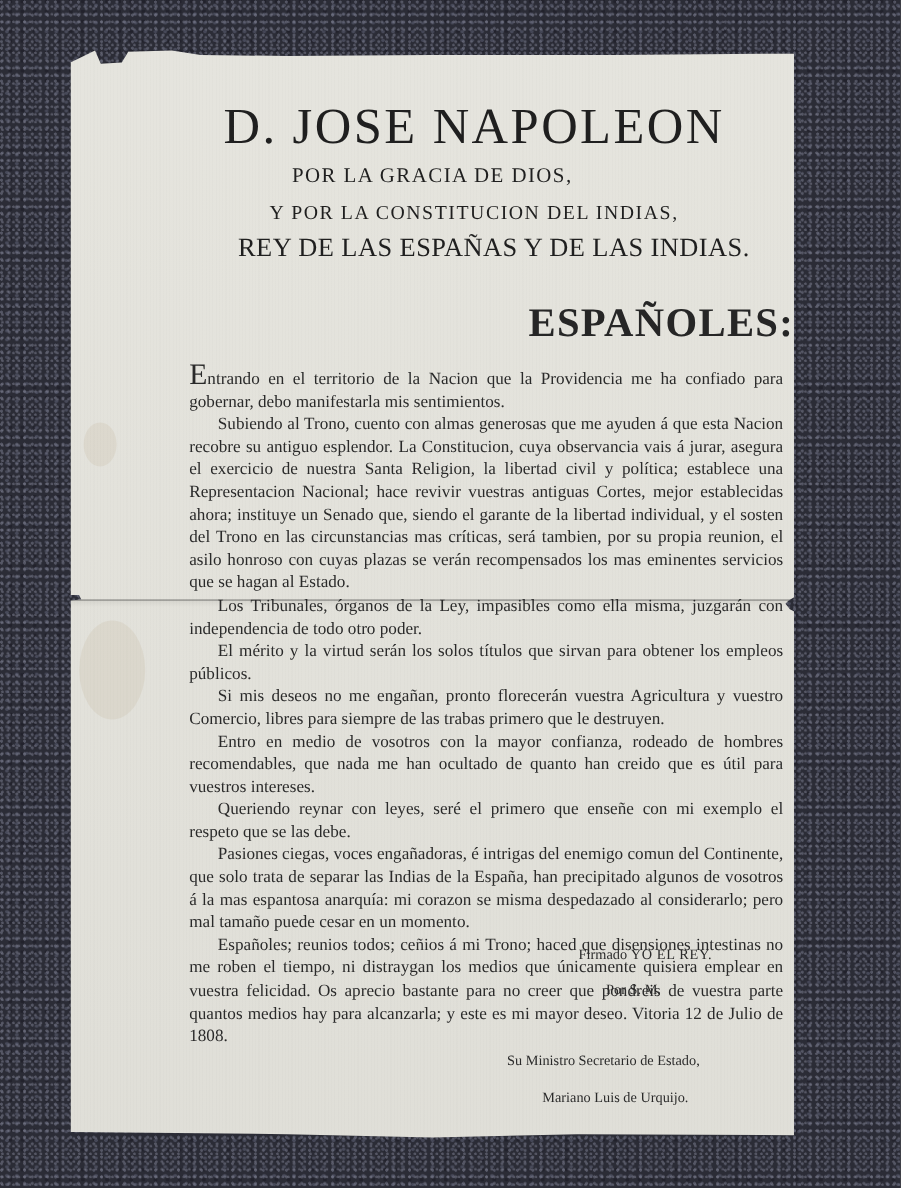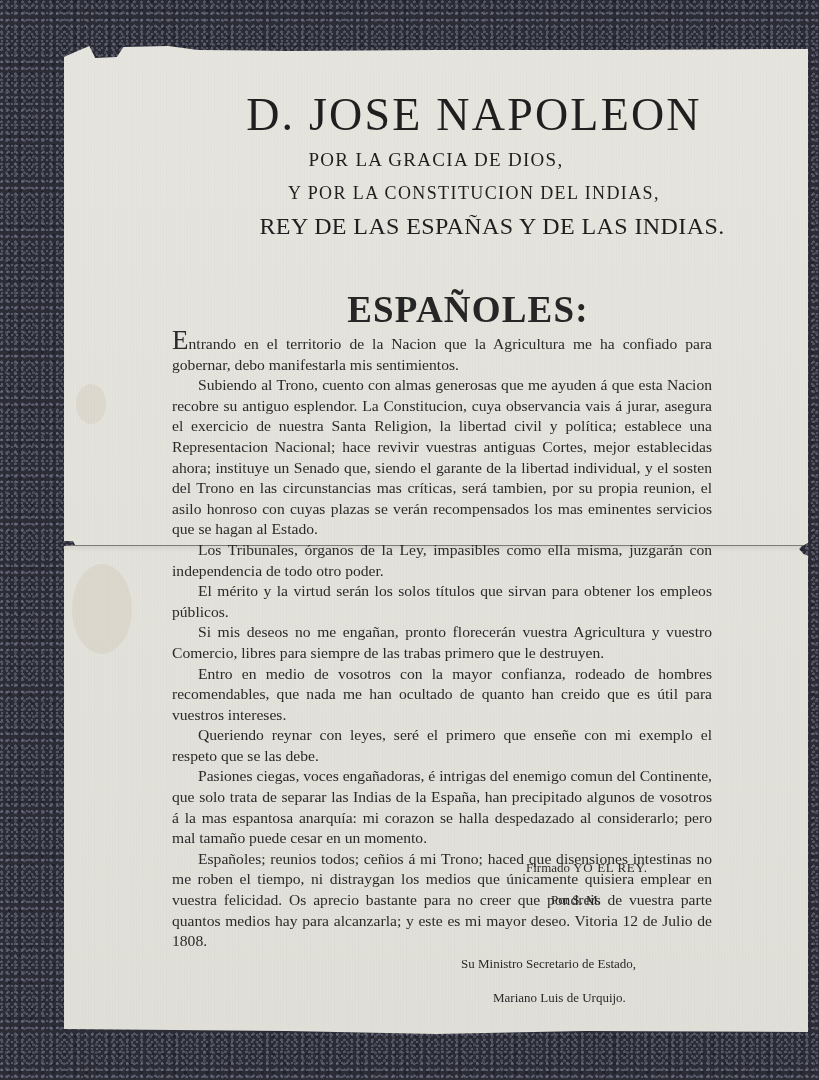--- a/index.html
+++ b/index.html
@@ -17,21 +17,21 @@
         radial-gradient(circle at 70% 60%, rgba(95,98,118,0.55) 0 1.4px, transparent 1.8px),
         radial-gradient(circle at 45% 85%, rgba(140,142,160,0.45) 0 1px, transparent 1.4px),
         radial-gradient(circle at 85% 15%, rgba(30,30,40,0.7) 0 1.5px, transparent 2px);
       background-size: 7px 6px, 9px 8px, 5px 7px, 11px 9px;
       font-family: "Liberation Serif", "DejaVu Serif", serif;
     }
     .paper {
       position: absolute;
       left: 64px;
       top: 44px;
-      width: 744px;
+      width: 658px;
       height: 992px;
       background: #e4e3dc;
       background-image:
         linear-gradient(180deg, rgba(255,255,255,0.05), rgba(0,0,0,0.02)),
         repeating-linear-gradient(90deg, rgba(0,0,0,0.012) 0 1px, transparent 1px 3px);
       clip-path: polygon(
         1.5% 0.8%, 3.4% 0.2%, 4.2% 1.4%, 7.1% 1.3%, 8% 0.3%, 14% 0.2%, 18% 0.6%,
         30% 0.7%, 50% 0.6%, 75% 0.6%, 96% 0.5%, 100% 0.5%, 100% 50.3%, 99.2% 50.6%,
         98.8% 50.9%, 99.4% 51.4%, 100% 51.6%, 100% 99.6%, 70% 99.5%, 50% 99.8%, 30% 99.5%,
         0% 99.3%, 0% 50.6%, 1.5% 50.5%, 1.2% 50.1%, 0% 50.1%, 0% 1.3%
@@ -88,27 +88,26 @@
       letter-spacing: 0.4px;
       margin-top: 6px;
       line-height: 30px;
       padding-left: 112px;
     }
     .heading {
       position: absolute;
       left: 0;
       right: 0;
       top: 228px;
-      text-align: center;
+      text-align: right;
       font-size: 37px;
       letter-spacing: 1.2px;
       color: #262626;
       padding-left: 64px;
       font-weight: bold;
-      margin-top: 16px;
     }
     .body-text {
       position: absolute;
       left: 108px;
       width: 540px;
       top: 287px;
       color: #2a2a2a;
       font-size: 15.6px;
       line-height: 20.6px;
       text-align: justify;
@@ -153,28 +152,28 @@
   <div class="header">
     <h1 class="title">D. JOSE NAPOLEON</h1>
     <div class="sub1">POR LA GRACIA DE DIOS,</div>
     <div class="sub2">Y POR LA CONSTITUCION DEL INDIAS,</div>
     <div class="sub3">REY DE LAS ESPAÑAS Y DE LAS INDIAS.</div>
   </div>
 
   <div class="heading">ESPAÑOLES:</div>
 
   <div class="body-text">
-    <p class="first"><span class="dropcap">E</span><span>ntrando en el territorio de la Nacion que la Agricultura me ha confiado para gobernar, debo manifestarla mis sentimientos.</span></p>
+    <p class="first"><span class="dropcap">E</span><span>ntrando en el territorio de la Nacion que la Providencia me ha confiado para gobernar, debo manifestarla mis sentimientos.</span></p>
     <p>Subiendo al Trono, cuento con almas generosas que me ayuden á que esta Nacion recobre su antiguo esplendor. La Constitucion, cuya observancia vais á jurar, asegura el exercicio de nuestra Santa Religion, la libertad civil y política; establece una Representacion Nacional; hace revivir vuestras antiguas Cortes, mejor establecidas ahora; instituye un Senado que, siendo el garante de la libertad individual, y el sosten del Trono en las circunstancias mas críticas, será tambien, por su propia reunion, el asilo honroso con cuyas plazas se verán recompensados los mas eminentes servicios que se hagan al Estado.</p>
     <p>Los Tribunales, órganos de la Ley, impasibles como ella misma, juzgarán con independencia de todo otro poder.</p>
     <p>El mérito y la virtud serán los solos títulos que sirvan para obtener los empleos públicos.</p>
     <p>Si mis deseos no me engañan, pronto florecerán vuestra Agricultura y vuestro Comercio, libres para siempre de las trabas primero que le destruyen.</p>
     <p>Entro en medio de vosotros con la mayor confianza, rodeado de hombres recomendables, que nada me han ocultado de quanto han creido que es útil para vuestros intereses.</p>
     <p>Queriendo reynar con leyes, seré el primero que enseñe con mi exemplo el respeto que se las debe.</p>
-    <p>Pasiones ciegas, voces engañadoras, é intrigas del enemigo comun del Continente, que solo trata de separar las Indias de la España, han precipitado algunos de vosotros á la mas espantosa anarquía: mi corazon se halla despedazado al considerarlo; pero mal tamaño puede cesar en un momento.</p>
+    <p>Pasiones ciegas, voces engañadoras, é intrigas del enemigo comun del Continente, que solo trata de separar las Indias de la España, han precipitado algunos de vosotros á la mas espantosa anarquía: mi corazon se misma despedazado al considerarlo; pero mal tamaño puede cesar en un momento.</p>
     <p>Españoles; reunios todos; ceñios á mi Trono; haced que disensiones intestinas no me roben el tiempo, ni distraygan los medios que únicamente quisiera emplear en vuestra felicidad. Os aprecio bastante para no creer que pondreis de vuestra parte quantos medios hay para alcanzarla; y este es mi mayor deseo. Vitoria 12 de Julio de 1808.</p>
   </div>
 
   <div class="sign sign-firmado">
     <span>Firmado</span>
     <span class="caps">YO EL REY.</span>
   </div>
   <div class="sign sign-por">Por S. M.</div>
   <div class="sign sign-ministro">Su Ministro Secretario de Estado,</div>
   <div class="sign sign-name">Mariano Luis de Urquijo.</div>

